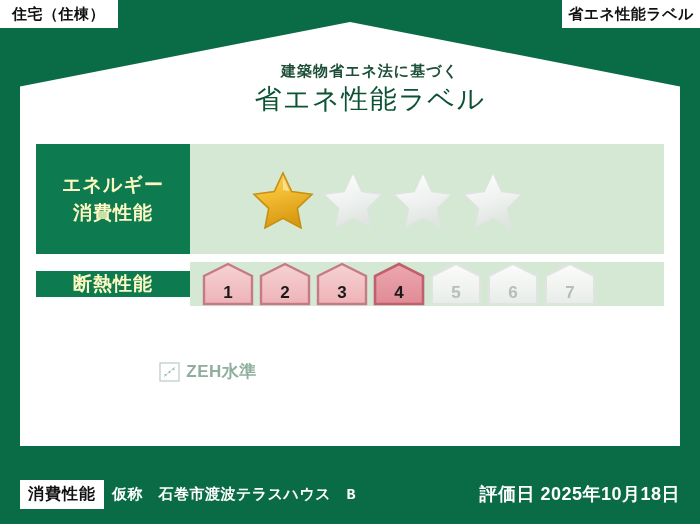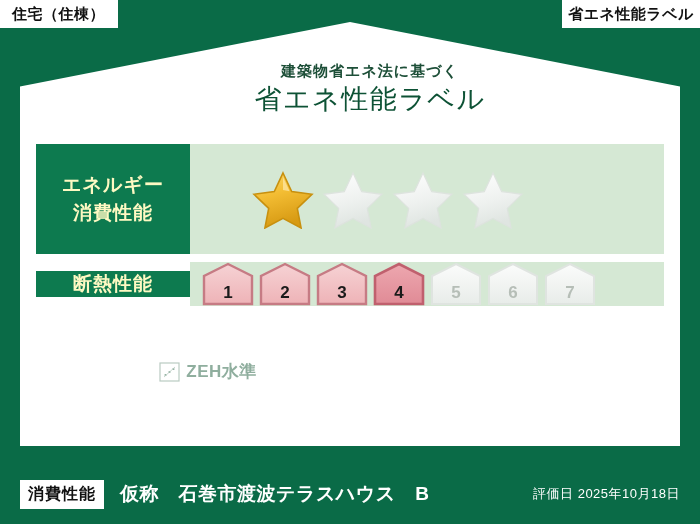--- a/index.html
+++ b/index.html
@@ -211,30 +211,31 @@
   #self-eval-badge {
     background: #ffffff;
     color: #111111;
     font-size: 16px;
     font-weight: bold;
     padding: 4px 8px;
     letter-spacing: 1px;
     white-space: nowrap;
   }
   #project-name {
-    margin-left: 16px;
-    font-size: 19px;
+    margin-left: 8px;
+    font-size: 15px;
     font-weight: bold;
     letter-spacing: 0.5px;
     white-space: nowrap;
+    font-family: Liberation Mono, monospace;
   }
   #eval-date {
     margin-left: auto;
-    font-size: 13px;
-    font-weight: normal;
+    font-size: 18px;
+    font-weight: bold;
     letter-spacing: 0.5px;
     white-space: nowrap;
   }
 </style>
 </head>
 <body>
 
 <div id="label-frame">
 
   <div id="inner-house"></div>

